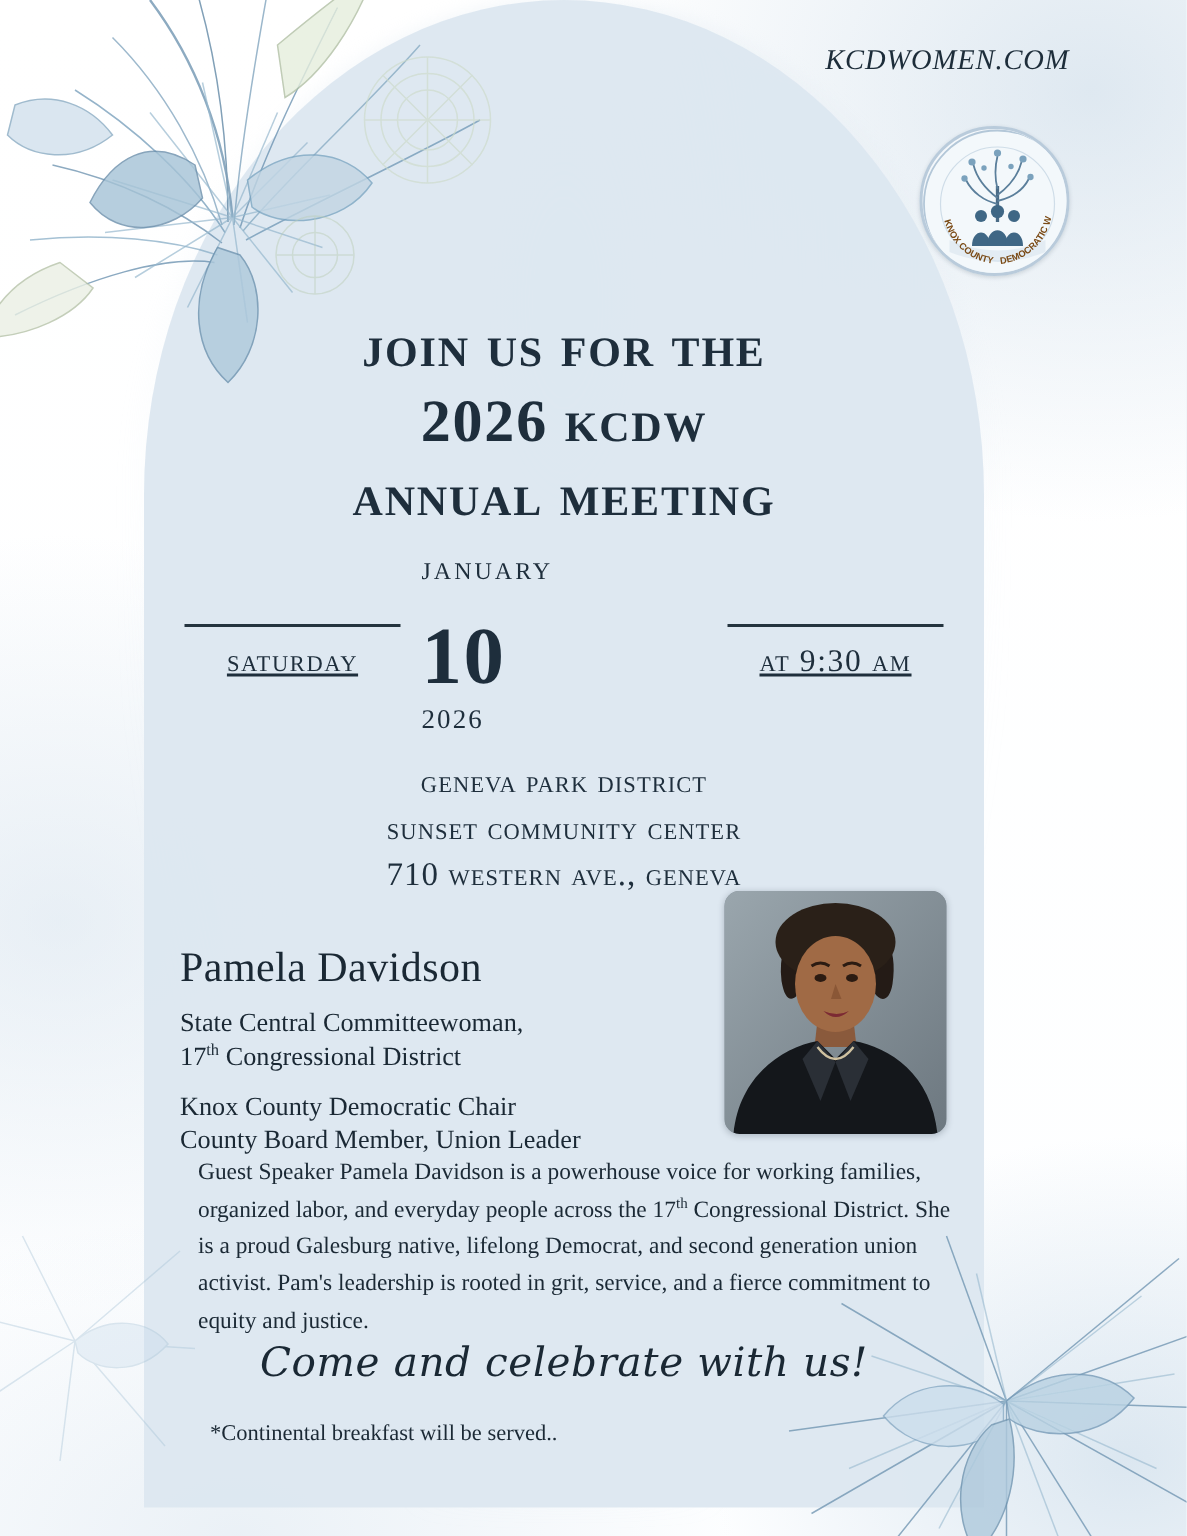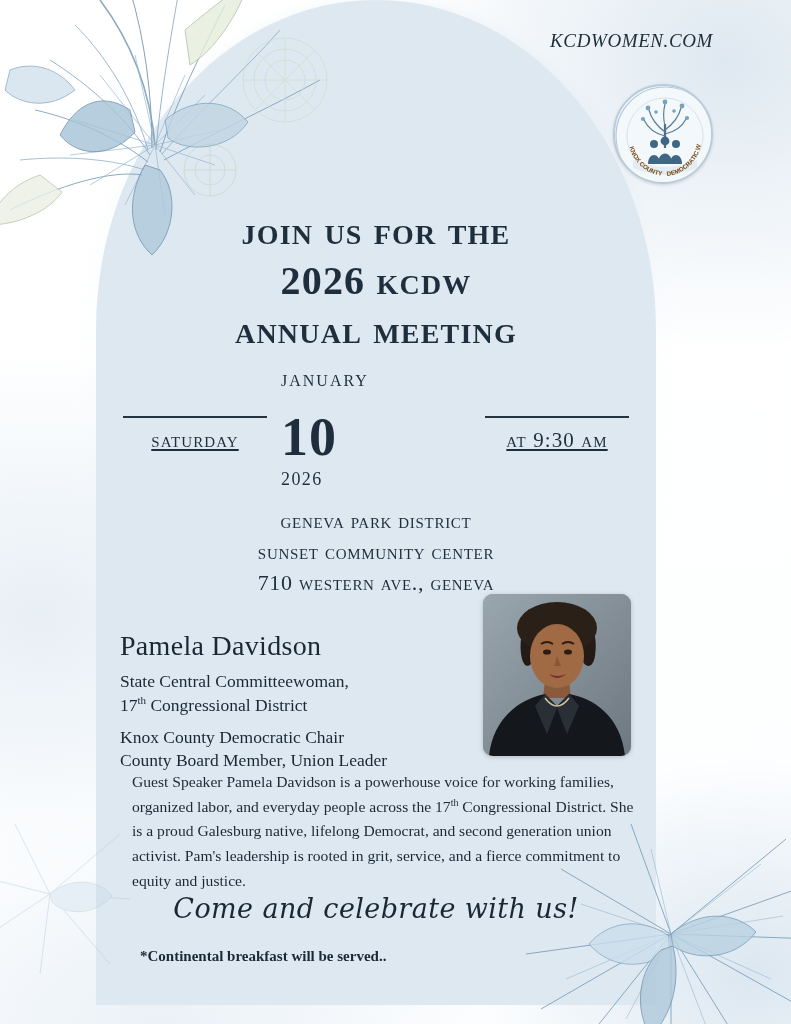--- a/index.html
+++ b/index.html
@@ -232,21 +232,21 @@
     letter-spacing: 0.4px;
   }
 
   
   .footnote {
     position: absolute;
     left: 140px;
     top: 948px;
     color: #1b2935;
     font-size: 15px;
-    font-weight: bold;
+    font-weight: normal;
   }
 </style>
 </head>
 <body>
 
 <div class="page">
 
   <div class="arch-soft"></div>
   <div class="arch"></div>
 

